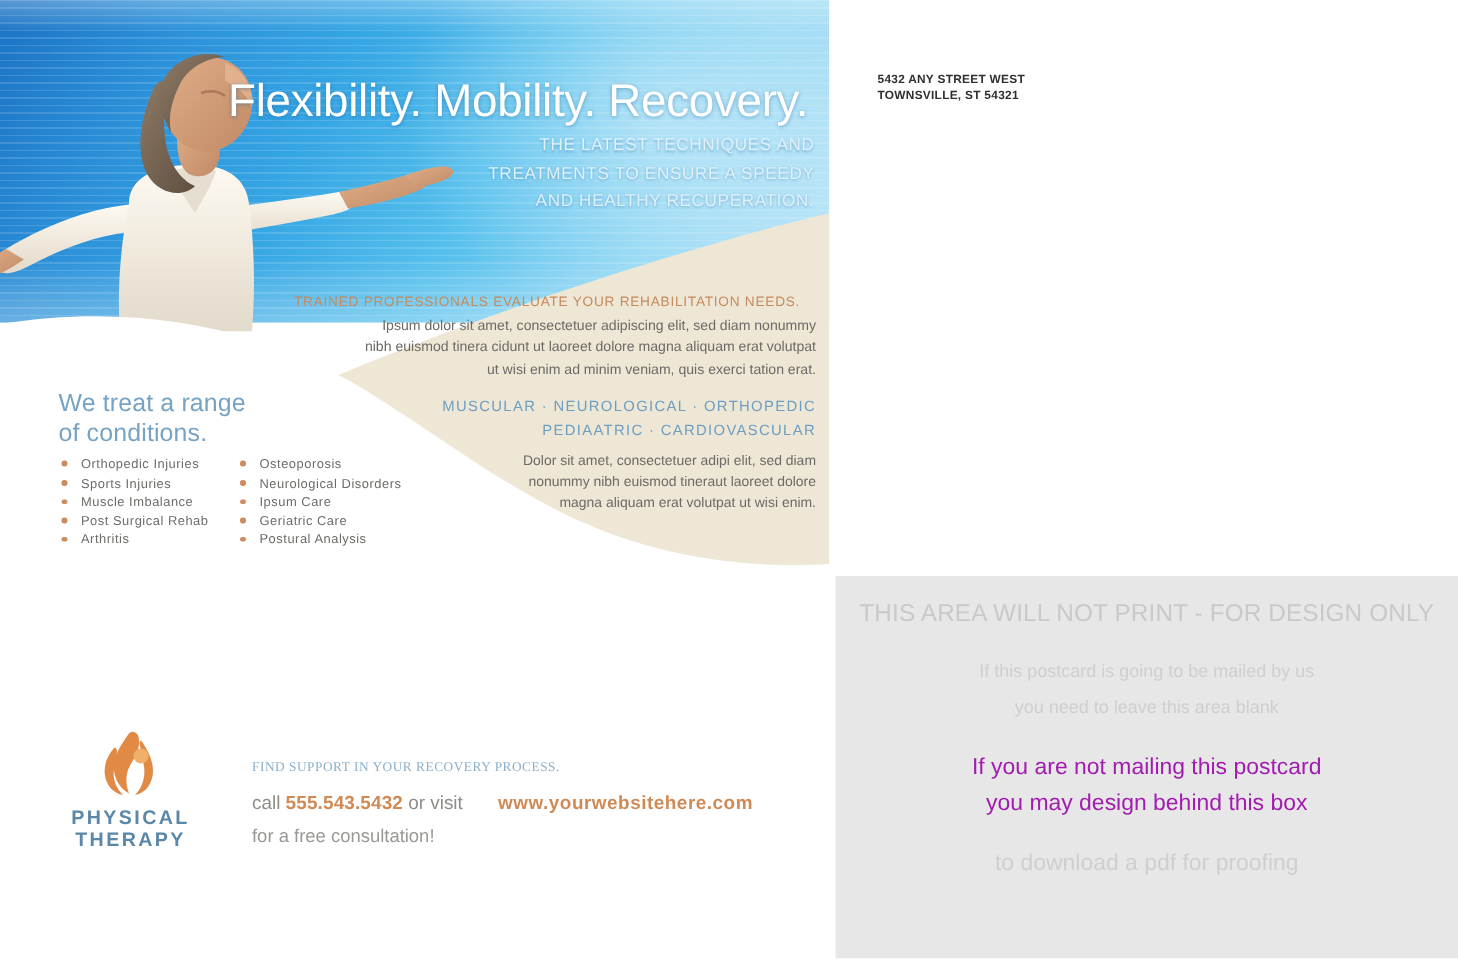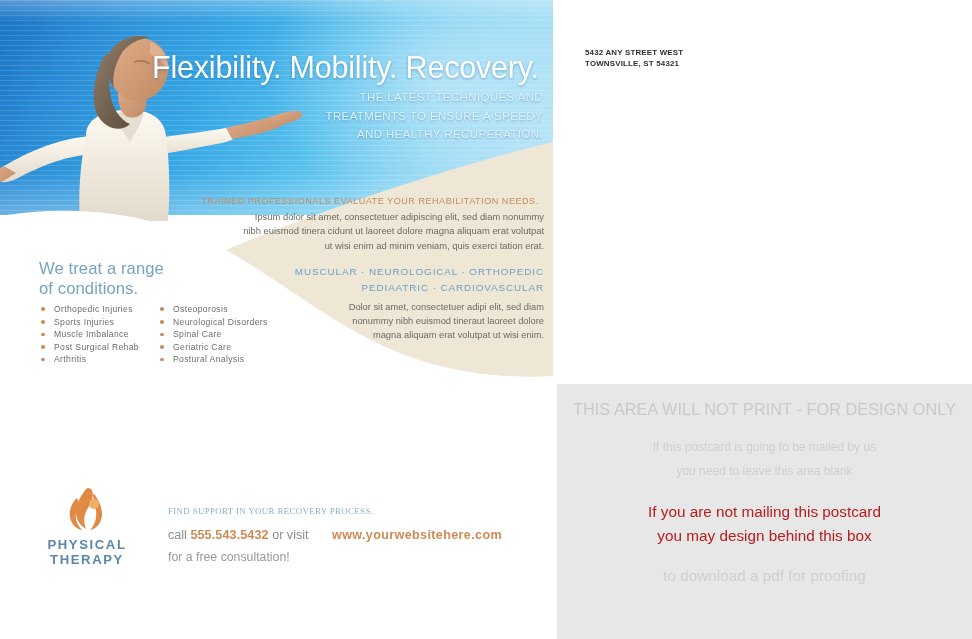--- a/index.html
+++ b/index.html
@@ -52,21 +52,21 @@
   .hero-sub{
     position:absolute;left:275px;top:88px;width:268px;
     font-size:11.4px;line-height:18.7px;letter-spacing:.45px;
     color:#dff1fb;text-align:right;text-transform:uppercase;
     text-shadow:0 1px 2px rgba(20,90,150,.40);
   }
 
   
   .trained{
     position:absolute;left:196px;top:196px;width:348px;
-    font-size:9.1px;letter-spacing:.5px;color:#c58a5e;text-align:center;
+    font-size:9.1px;letter-spacing:.5px;color:#c58a5e;text-align:left;
     text-transform:uppercase;
   }
   .lead-copy{
     position:absolute;left:238px;top:210px;width:306px;
     font-size:9.4px;line-height:14.3px;color:#6b6a66;text-align:right;
   }
   .specialties{
     position:absolute;left:290px;top:264px;width:254px;
     font-size:9.9px;line-height:15.6px;letter-spacing:.9px;
     color:#6d9ec2;text-align:right;text-transform:uppercase;
@@ -122,21 +122,21 @@
   .noprint .np-title{
     position:absolute;left:0;right:0;top:16px;text-align:center;
     font-size:16.2px;letter-spacing:.1px;color:#c9c9c9;
   }
   .noprint .np-b1{
     position:absolute;left:0;right:0;top:52px;text-align:center;
     font-size:12px;line-height:23.5px;color:#cfcfcf;
   }
   .noprint .np-b2{
     position:absolute;left:0;right:0;top:116px;text-align:center;
-    font-size:15.3px;line-height:23.5px;color:#b91c1c;
+    font-size:15.3px;line-height:23.5px;color:#a21caf;
   }
   .noprint .np-b3{
     position:absolute;left:0;right:0;top:180px;text-align:center;
     font-size:15.3px;line-height:23.5px;color:#cfcfcf;
   }
   .nb{display:block;}
 </style>
 </head>
 <body>
 
@@ -222,21 +222,21 @@
       <ul>
         <li><span class="dot"></span><span>Orthopedic Injuries</span></li>
         <li><span class="dot"></span><span>Sports Injuries</span></li>
         <li><span class="dot"></span><span>Muscle Imbalance</span></li>
         <li><span class="dot"></span><span>Post Surgical Rehab</span></li>
         <li><span class="dot"></span><span>Arthritis</span></li>
       </ul>
       <ul>
         <li><span class="dot"></span><span>Osteoporosis</span></li>
         <li><span class="dot"></span><span>Neurological Disorders</span></li>
-        <li><span class="dot"></span><span>Spinal Care</span></li>
+        <li><span class="dot"></span><span>Ipsum Care</span></li>
         <li><span class="dot"></span><span>Geriatric Care</span></li>
         <li><span class="dot"></span><span>Postural Analysis</span></li>
       </ul>
     </div>
 
     <div class="logo">
       <svg width="52" height="48" viewBox="0 0 52 48">
         <path d="M25 2 C20 9 16 15 15 22 C14 30 18 38 25 42 C22 34 23 27 27 21 C31 15 33 9 31 3 C29 1 27 0 25 2 Z" fill="#e08a45"></path>
         <path d="M14 13 C10 18 8 24 9 30 C10 37 15 42 21 43 C16 38 14 32 15 26 C16 21 17 17 17 13 C16 11 15 11 14 13 Z" fill="#e08a45"></path>
         <path d="M34 8 C38 14 41 20 41 27 C41 35 36 42 29 43 C34 38 36 31 35 24 C34 18 33 13 32 9 C32 7 33 6 34 8 Z" fill="#e08a45"></path>

